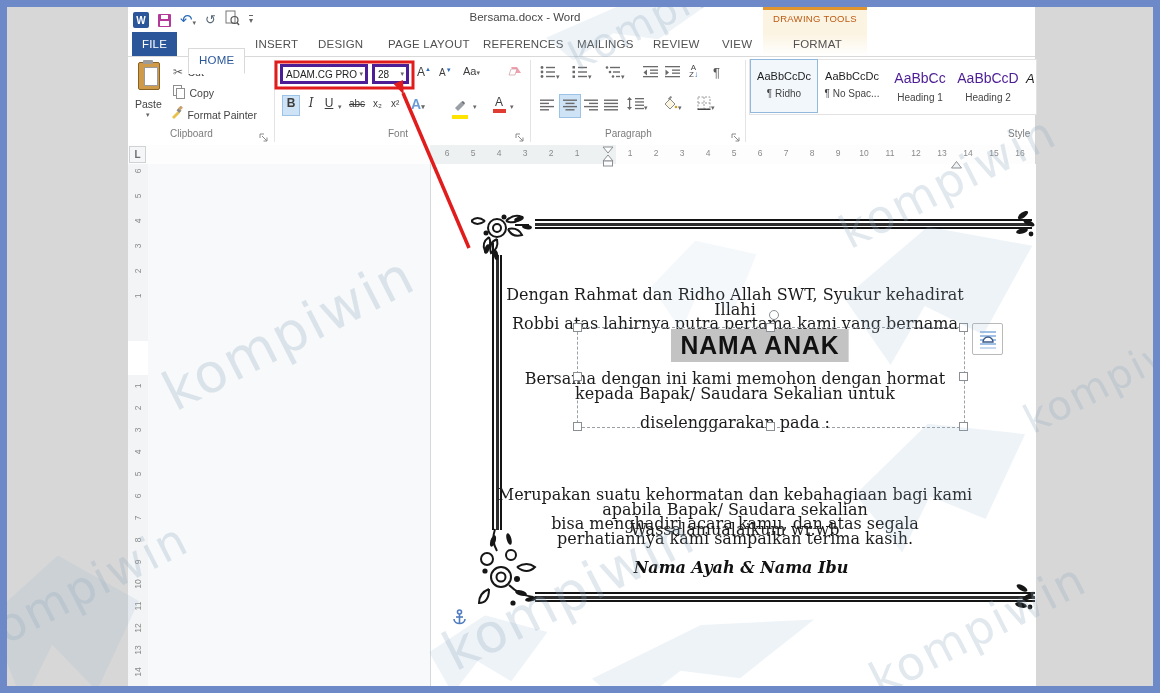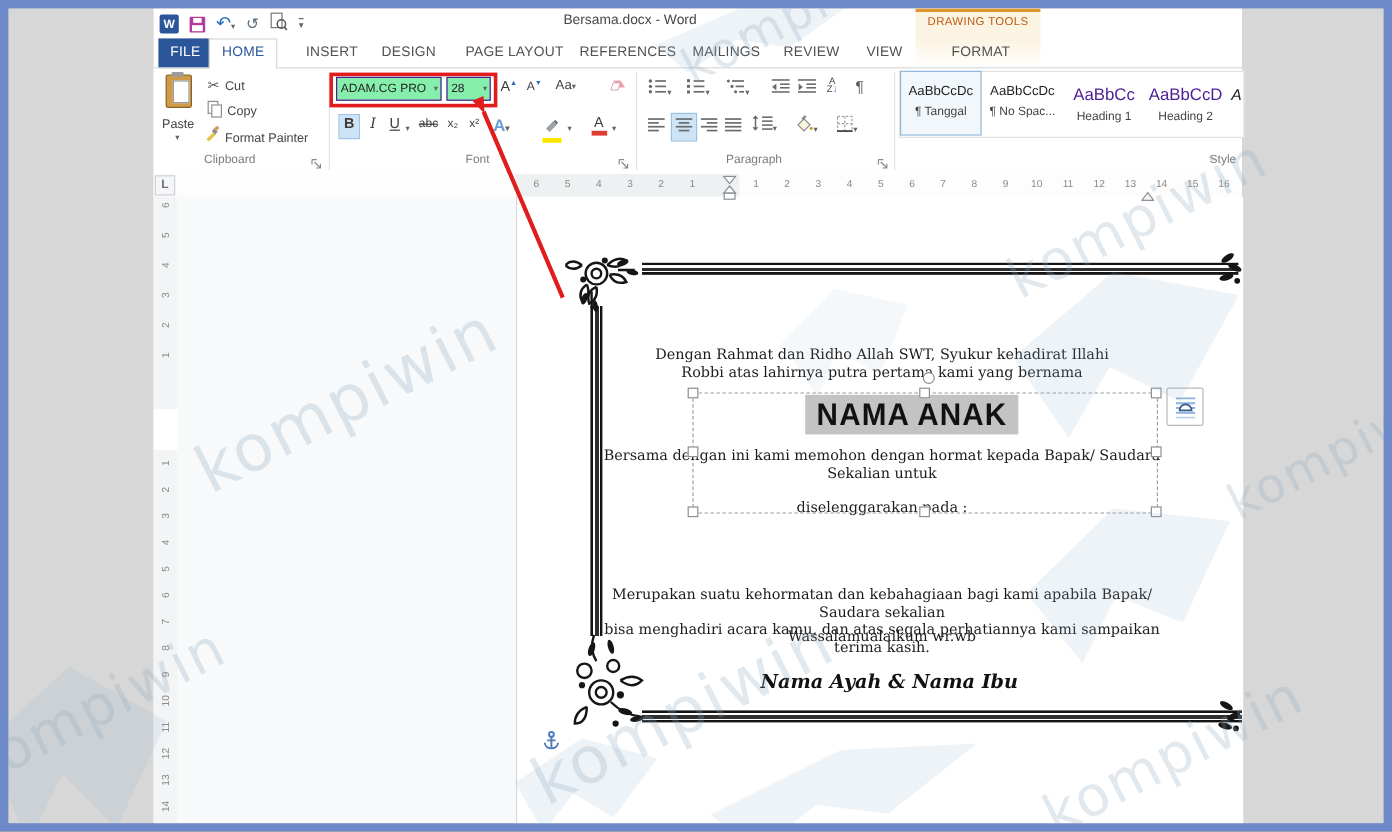--- a/index.html
+++ b/index.html
@@ -30,21 +30,21 @@
        background:linear-gradient(#fcf4e3 55%,rgba(252,244,227,0));}
   .ctx-bar{position:absolute;left:0;top:0;width:100%;height:3px;background:#e0952d;}
   .ctx-label{position:absolute;left:0;top:6px;width:100%;text-align:center;font-size:9.5px;color:#bd5a10;letter-spacing:.3px;}
   
   .ribbon{position:absolute;left:121px;top:50px;width:907px;height:88px;background:#fff;border-bottom:1px solid #dadada;}
   .vsep{position:absolute;top:53px;height:82px;width:1px;background:#e4e4e4;}
   .grplabel{position:absolute;top:121px;font-size:10px;color:#7c7c7c;}
   .launcher{position:absolute;width:10px;height:10px;}
   .btnlabel{font-size:10.5px;color:#444;}
   .ribbon-glyph{color:#585858;font-size:12px;}
-  .combo{position:absolute;height:20px;border:1px solid #4c1d95;background:#86efac;display:flex;align-items:center;
+  .combo{position:absolute;height:20px;border:3px solid #4c1d95;background:#ffffff;display:flex;align-items:center;
          font-size:10px;color:#222;padding-left:3px;box-sizing:border-box;overflow:hidden;white-space:nowrap;}
   .combo .arr{margin-left:auto;font-size:7px;color:#666;padding:0 2px;flex:none;}
   .fbtn{position:absolute;font-size:12px;color:#3d3d3d;text-align:center;}
   .sel{background:#cfe3f6;outline:1px solid #9cc3e5;}
   .bar-under{display:block;height:4px;margin-top:0px;}
   .lines-icon rect{fill:#6a6a6a;}
   .lines-icon circle{fill:#6a6a6a;}
   
   .stylebox{position:absolute;top:53px;width:66px;height:52px;text-align:center;cursor:default;}
   .stylebox .prev{font-size:11px;color:#1d1d1d;margin-top:10px;white-space:nowrap;overflow:hidden;}
@@ -60,21 +60,21 @@
   .tabstop{position:absolute;left:122px;top:139px;width:17px;height:17px;background:#f5f6f7;border:1px solid #cfd3d6;
            font-size:10px;font-weight:bold;color:#6f6f6f;text-align:center;line-height:16px;box-sizing:border-box;}
   .vruler{position:absolute;left:121px;top:157px;width:20px;height:522px;background:#f2f4f5;}
   .vruler-white{position:absolute;left:121px;top:334px;width:20px;height:34px;background:#fff;}
   
   .docarea{position:absolute;left:141px;top:157px;width:887px;height:522px;background:#f7f9fa;}
   .page{position:absolute;left:423px;top:157px;width:605px;height:522px;background:#fff;border-left:1px solid #d5d9db;}
   .bline-h{position:absolute;height:10px;background:linear-gradient(to bottom,#141414 0 2px,rgba(0,0,0,0) 2px 4px,#2e2e2e 4px 7px,rgba(0,0,0,0) 7px 8px,#141414 8px 10px);}
   .bline-v{position:absolute;width:10px;background:linear-gradient(to right,#141414 0 2px,rgba(0,0,0,0) 2px 4px,#2e2e2e 4px 7px,rgba(0,0,0,0) 7px 8px,#141414 8px 10px);}
   .doctext{position:absolute;left:490px;width:476px;text-align:center;font-family:"DejaVu Serif",serif;
-           font-size:12px;line-height:14.5px;color:#1b1b1b;}
+           font-size:16px;line-height:14.5px;color:#1b1b1b;}
   .childname{position:absolute;top:322px;left:753px;transform:translateX(-50%) scaleX(.95);
              font-family:"Liberation Sans",sans-serif;font-weight:bold;font-size:26px;letter-spacing:1px;
              background:#c3c3c3;padding:1px 10px;color:#111;white-space:nowrap;}
   .txtbox{position:absolute;left:570px;top:320px;width:386px;height:99px;border:1.5px dashed #9aa0a6;}
   .handle{position:absolute;width:7px;height:7px;background:#fff;border:1px solid #8a8f94;z-index:5;}
   .rot-handle{position:absolute;width:8px;height:8px;background:#fff;border:1px solid #8a8f94;border-radius:50%;z-index:5;}
   .layoutopt{position:absolute;left:965px;top:316px;width:29px;height:30px;background:#fff;border:1px solid #b9b9b9;
              border-radius:2px;display:flex;align-items:center;justify-content:center;}
   .signature{position:absolute;left:496px;top:551px;width:476px;text-align:center;
              font-family:"DejaVu Serif",serif;font-style:italic;font-weight:bold;font-size:16px;color:#111;}
@@ -108,21 +108,21 @@
     <span class="qat-more">▾</span>
   </div>
   <div class="titlebar-title">Bersama.docx - Word</div>
 
   <div class="ctx">
     <div class="ctx-bar"></div>
     <div class="ctx-label">DRAWING TOOLS</div>
   </div>
 
   <div class="tab file">FILE</div>
-  <div class="tab active" style="left:167px;">HOME</div>
+  <div class="tab active" style="left:181px;margin-top:16px;">HOME</div>
   <div class="tab" style="left:248px;">INSERT</div>
   <div class="tab" style="left:311px;">DESIGN</div>
   <div class="tab" style="left:381px;">PAGE LAYOUT</div>
   <div class="tab" style="left:476px;">REFERENCES</div>
   <div class="tab" style="left:570px;">MAILINGS</div>
   <div class="tab" style="left:646px;">REVIEW</div>
   <div class="tab" style="left:715px;text-align:right;">VIEW</div>
   <div class="tab" style="left:786px;">FORMAT</div>
   <div class="tabrow-line"></div>
 
@@ -328,21 +328,21 @@
   <div class="launcher" style="left:724px;top:122px;">
     <svg width="10" height="10">
         <path d="M1,1 H5 M1,1 V5" stroke="#8a8a8a" fill="none"></path>
         <path d="M3,3 L8,8 M8,4.5 V8 H4.5" stroke="#8a8a8a" fill="none"></path>
       </svg>
   </div>
 
   <div class="abs" style="left:742px;top:52px;width:286px;height:54px;border:1px solid #e2e2e2;background:#fff;"></div>
   <div class="stylebox selected" style="left:744px;">
     <div class="prev">AaBbCcDc</div>
-    <div class="nm">¶ Tanggal</div>
+    <div class="nm">¶ Ridho</div>
   </div>
   <div class="stylebox" style="left:812px;">
     <div class="prev">AaBbCcDc</div>
     <div class="nm">¶ No Spac...</div>
   </div>
   <div class="stylebox" style="left:880px;">
     <div class="prev blue">AaBbCc</div>
     <div class="nm">Heading 1</div>
   </div>
   <div class="stylebox" style="left:948px;">

